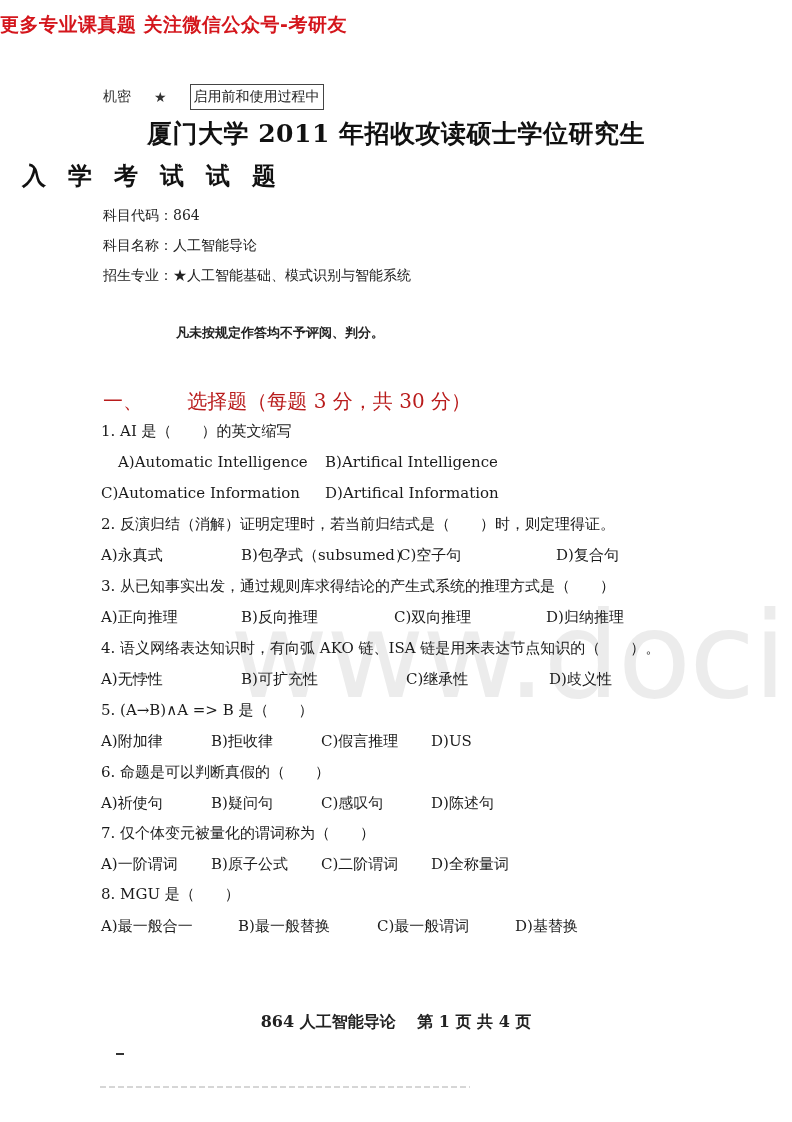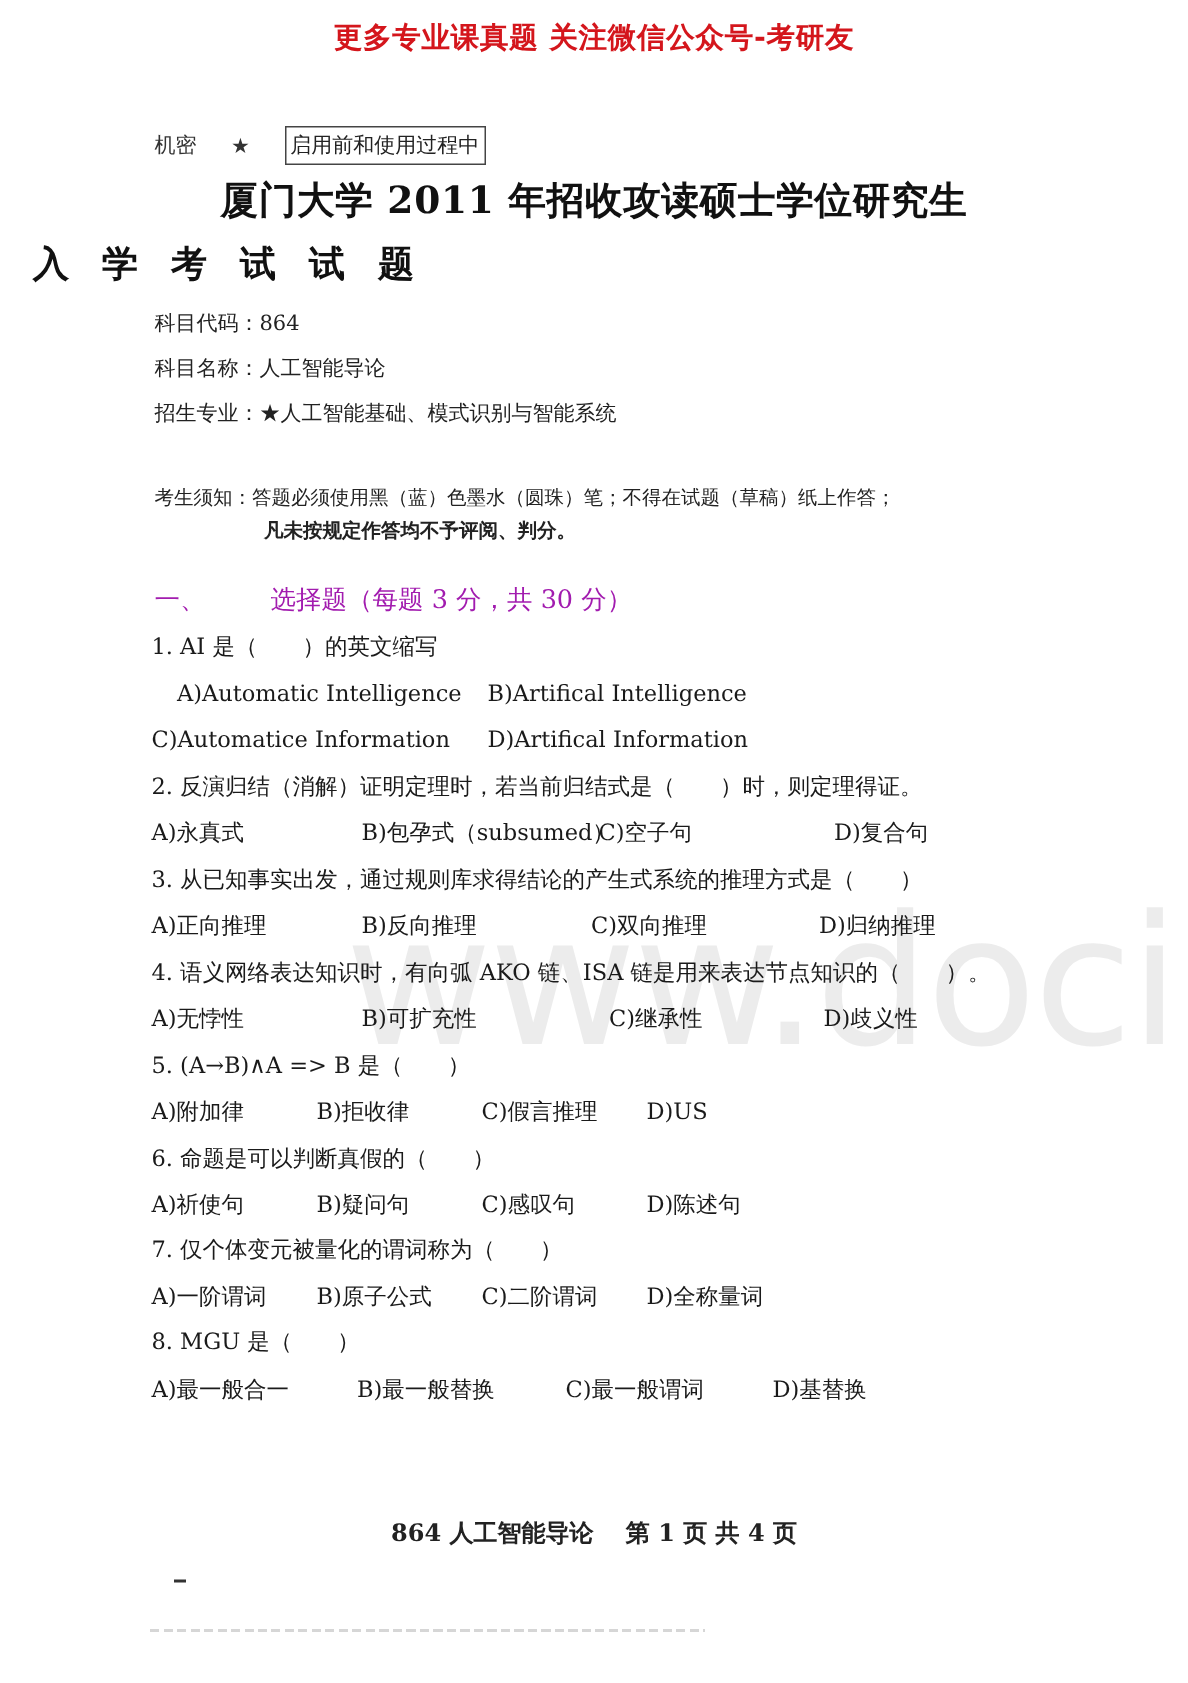--- a/index.html
+++ b/index.html
@@ -1,30 +1,30 @@
 <!DOCTYPE html>
 <html><head>
   <meta charset="utf-8">
   <style>
     html, body { margin: 0; padding: 0; background: #ffffff; }
     body { width: 792px; height: 1122px; position: relative; overflow: hidden;
            font-family: "DejaVu Serif", "Liberation Serif", serif; color: #1a1a1a; }
-    .banner { position: absolute; top: 12px; left: 0; width: 792px; text-align: center;
+    .banner { position: absolute; top: 12px; left: 0; width: 792px; text-align: left;
               color: #d4161c; font-family: "DejaVu Sans", "Liberation Sans", sans-serif;
               font-weight: bold; font-size: 19px; letter-spacing: 0.5px; }
     .secret { position: absolute; top: 84px; left: 103px; font-size: 14px; display: flex; align-items: center; gap: 23px; color: #333; }
     .secret .box { border: 1.5px solid #444; padding: 3px 3px; font-size: 14px; color: #222; }
     .title1 { position: absolute; top: 117px; left: 0; width: 792px; text-align: center;
               font-size: 25px; font-weight: bold; letter-spacing: 0.5px; color: #111; }
     .title2 { position: absolute; top: 160px; left: 0; width: 680px; text-align: left;
               font-size: 24px; font-weight: bold; letter-spacing: 22px; color: #111; text-indent: 22px; }
     .meta { position: absolute; left: 103px; font-size: 14px; color: #222; }
     .notice { position: absolute; left: 103px; top: 322px; font-size: 13px; color: #222; line-height: 22px; }
     .notice .l2 { padding-left: 73px; font-weight: bold; }
-    .sec { position: absolute; left: 103px; top: 388px; font-size: 17px; color: #a21caf; }
+    .sec { position: absolute; left: 103px; top: 388px; font-size: 20px; color: #b91c1c; }
     .sec .num { margin-right: 38px; }
     .line { position: absolute; left: 101px; font-size: 15px; color: #1a1a1a; white-space: nowrap; }
     .opt { position: absolute; white-space: nowrap; }
     .footer { position: absolute; top: 1012px; left: 0; width: 792px; text-align: center; font-size: 16px; color: #222; font-weight: bold; }
     .watermark { position: absolute; top: 586px; left: 230px; font-family: "DejaVu Sans", "Liberation Sans", sans-serif;
                  font-size: 120px; color: rgba(120,120,120,0.14); letter-spacing: -2px; pointer-events: none; white-space: nowrap; }
     .speck { position: absolute; background: #333; }
     .ghost { position: absolute; top: 1086px; left: 100px; width: 370px; height: 2px;
              background: repeating-linear-gradient(90deg, #bbb 0 6px, transparent 6px 9px); opacity: 0.6; }
   </style>
@@ -40,21 +40,20 @@
 </div>
 
 <div class="title1">厦门大学 2011 年招收攻读硕士学位研究生</div>
 <div class="title2">入学考试试题</div>
 
 <div class="meta" style="top:207px">科目代码：864</div>
 <div class="meta" style="top:237px">科目名称：人工智能导论</div>
 <div class="meta" style="top:267px">招生专业：★人工智能基础、模式识别与智能系统</div>
 
 <div class="notice">
-  <div>考生须知：答题必须使用黑（蓝）色墨水（圆珠）笔；不得在试题（草稿）纸上作答；</div>
   <div class="l2">凡未按规定作答均不予评阅、判分。</div>
 </div>
 
 <div class="watermark">www.docin.com</div>
 
 <div class="sec">
   <span class="num">一、</span>
   <span>选择题（每题 3 分，共 30 分）</span>
 </div>
 

